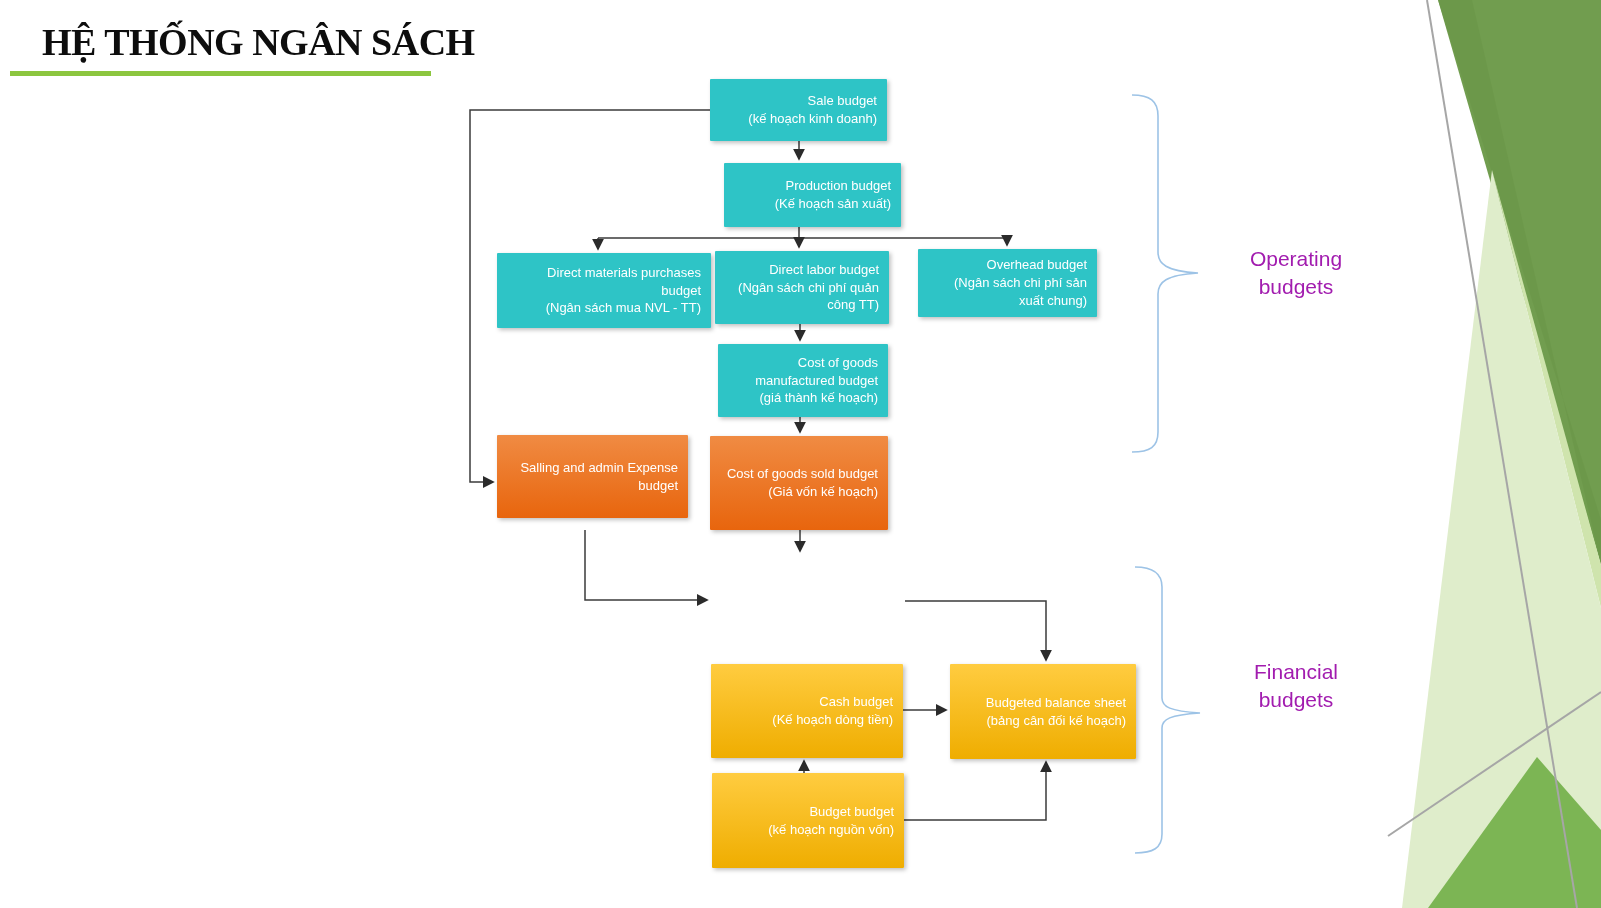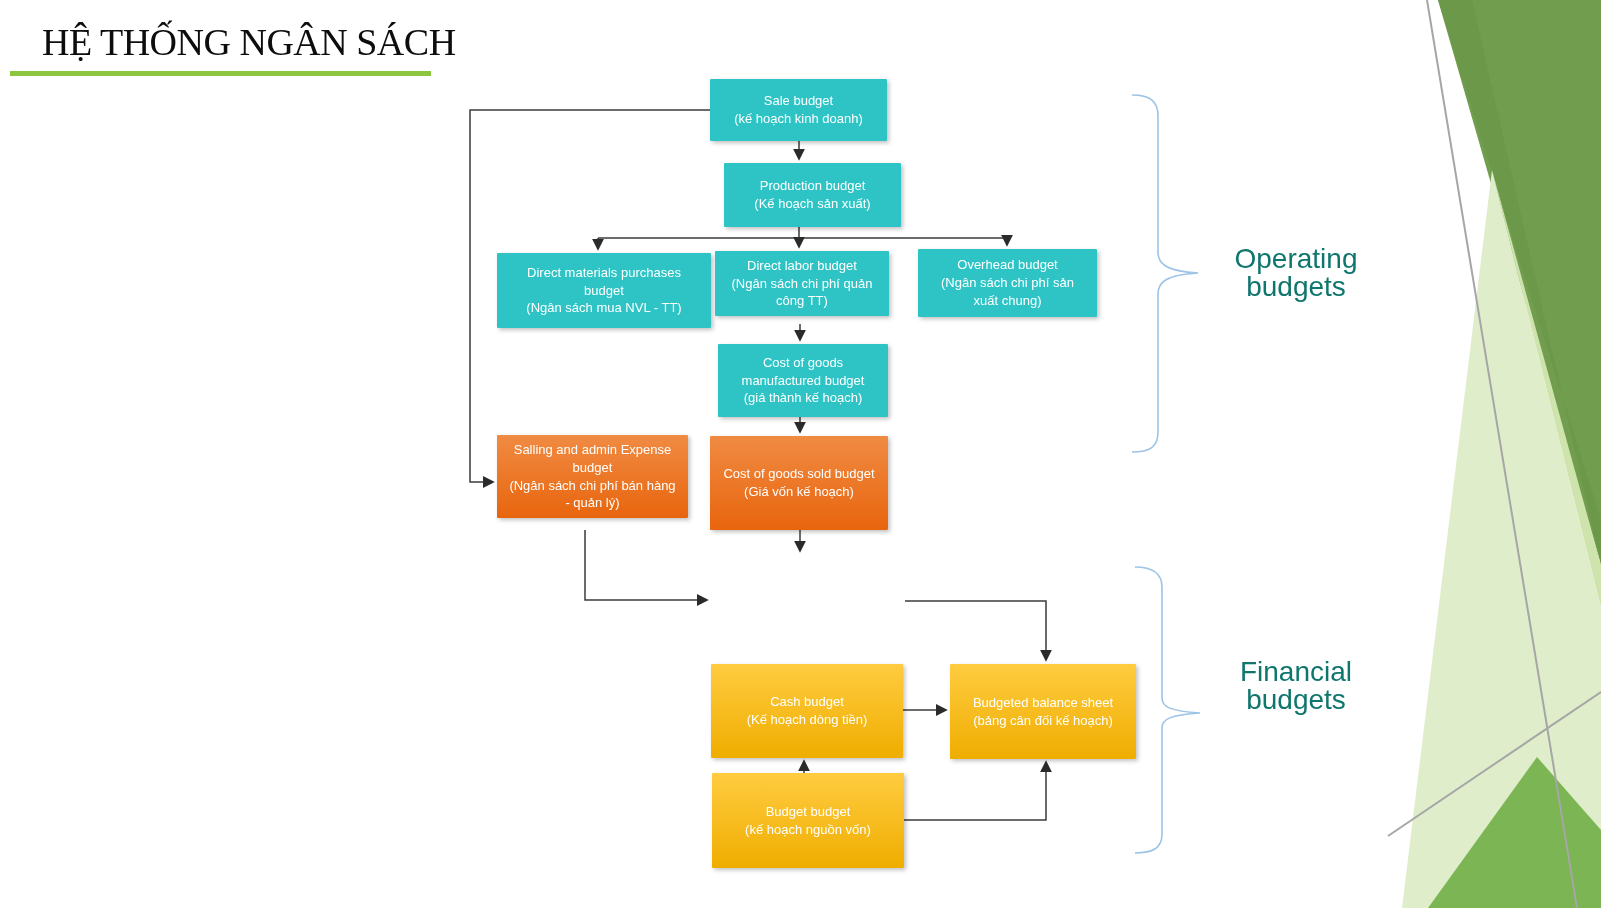--- a/index.html
+++ b/index.html
@@ -7,43 +7,43 @@
     position:relative;
     width:1601px;height:908px;
     background:#ffffff;
     overflow:hidden;
     font-family:"Liberation Sans",sans-serif;
   }
   .layer{position:absolute;left:0;top:0;pointer-events:none;}
   .title{
     position:absolute;left:42px;top:20px;
     font-family:"Liberation Serif",serif;
-    font-weight:400;font-size:38px;letter-spacing:-0.5px;
+    font-weight:700;font-size:38px;letter-spacing:-0.5px;
     color:#0d0d0d;white-space:nowrap;
   }
   .title-underline{
     position:absolute;left:10px;top:71px;width:421px;height:5px;
     background:#8CC63F;
   }
   .node{
     position:absolute;
     display:flex;flex-direction:column;justify-content:center;align-items:center;
     color:#ffffff;text-align:center;
     font-size:13px;line-height:1.38;
     padding:4px 10px;box-sizing:border-box;
     box-shadow:2px 2px 4px rgba(0,0,0,0.25);
     border-radius:1px;
   }
-  .node .en,.node .vi{width:100%;}
+  .node .en,.node .vi{width:100%;text-align:right;}
   .teal{background:#2EC4C6;}
   .orange{background:linear-gradient(180deg,#F08B43 0%,#E8650D 100%);}
   .yellow{background:linear-gradient(180deg,#FFCC40 0%,#EFAD00 100%);}
   .group-label{
     position:absolute;width:130px;
-    font-size:28px;line-height:28px;color:#0f766e;
+    font-size:21px;line-height:28px;color:#a21caf;
     text-align:center;
   }
 </style>
 </head>
 <body>
 
 <div class="slide">
 
   <svg class="layer" width="1601" height="908" viewBox="0 0 1601 908">
     <defs>
@@ -96,38 +96,37 @@
   <div class="node teal" style="left:724px;top:163px;width:177px;height:64px">
     <div class="en">Production budget</div>
     <div class="vi">(Kế hoạch sản xuất)</div>
   </div>
 
   <div class="node teal" style="left:497px;top:253px;width:214px;height:75px">
     <div class="en">Direct materials purchases budget</div>
     <div class="vi">(Ngân sách mua NVL - TT)</div>
   </div>
 
-  <div class="node teal" style="left:715px;top:251px;width:174px;height:65px">
+  <div class="node teal" style="left:715px;top:251px;width:174px;height:73px">
     <div class="en">Direct labor budget</div>
     <div class="vi">(Ngân sách chi phí quản công TT)</div>
   </div>
 
   <div class="node teal" style="left:718px;top:344px;width:170px;height:73px">
     <div class="en">Cost of goods manufactured budget</div>
     <div class="vi">(giá thành kế hoạch)</div>
   </div>
 
   <div class="node teal" style="left:918px;top:249px;width:179px;height:68px">
     <div class="en">Overhead budget</div>
     <div class="vi">(Ngân sách chi phí sản xuất chung)</div>
   </div>
 
   <div class="node orange" style="left:497px;top:435px;width:191px;height:83px">
     <div class="en">Salling and admin Expense budget</div>
-    <div class="vi">(Ngân sách chi phí bán hàng - quản lý)</div>
   </div>
 
   <div class="node orange" style="left:710px;top:436px;width:178px;height:94px">
     <div class="en">Cost of goods sold budget</div>
     <div class="vi">(Giá vốn kế hoạch)</div>
   </div>
 
 
   <div class="node yellow" style="left:711px;top:664px;width:192px;height:94px">
     <div class="en">Cash budget</div>

